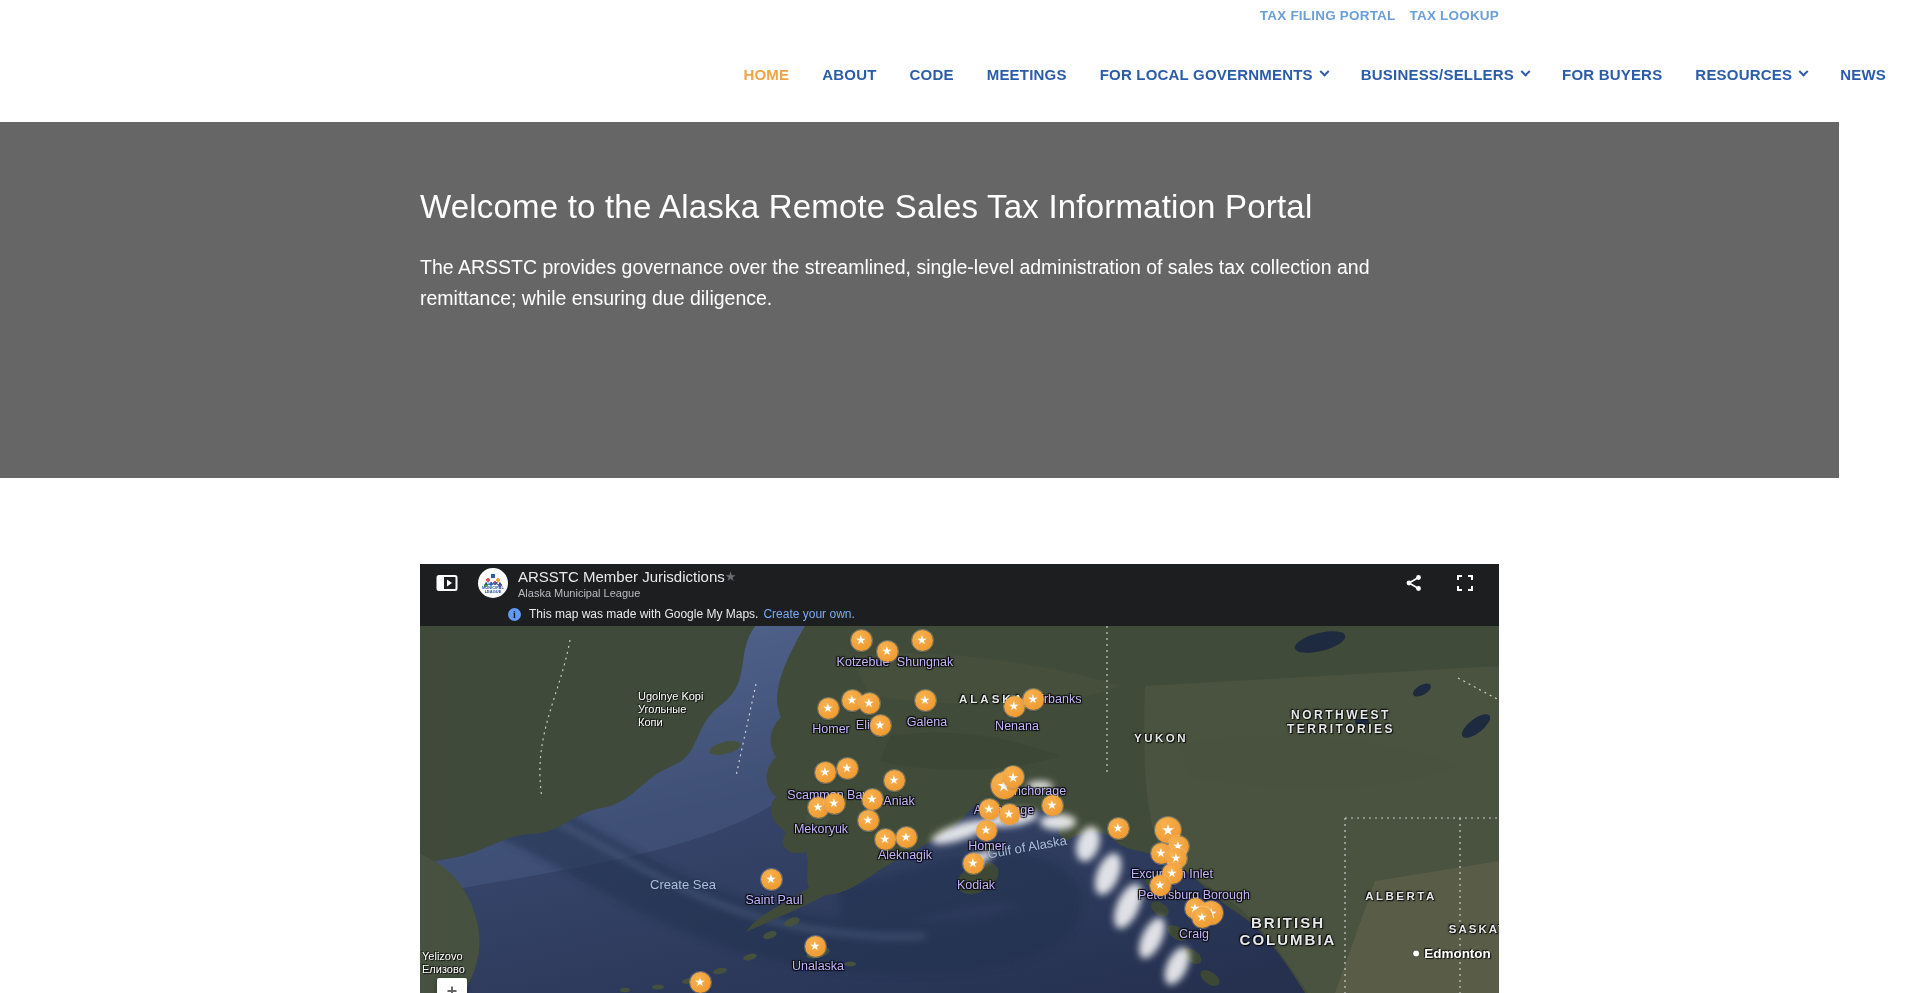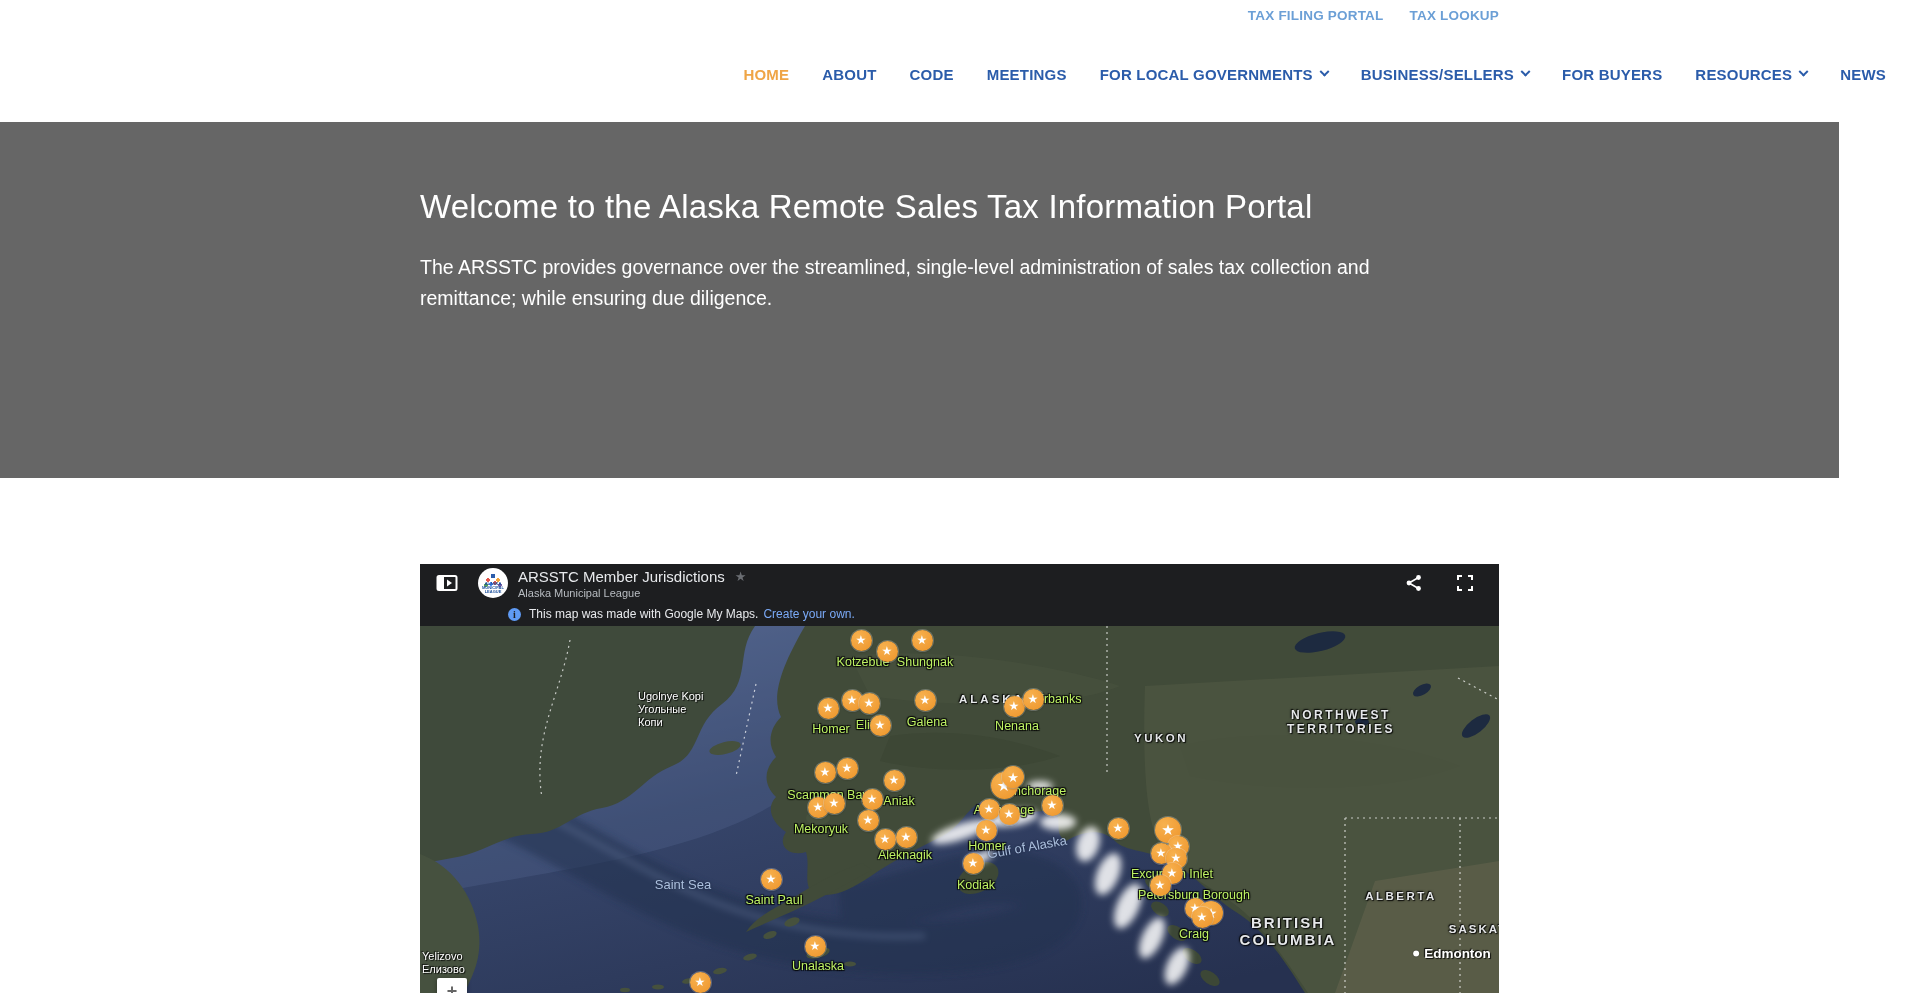--- a/index.html
+++ b/index.html
@@ -7,21 +7,21 @@
     font-family:"Liberation Sans", sans-serif; }
   .stage { position:relative; width:1920px; height:993px; background:#fff; }
 
   
   .site-header { position:absolute; left:0; top:0; width:1920px; height:122px; background:#ffffff; z-index:20; }
   .logo-wrap { position:absolute; left:34px; top:4px; width:260px; height:152px; z-index:30; }
   .logo-text { position:absolute; left:70px; top:44px; font-weight:800; font-size:19.5px;
     letter-spacing:0px; line-height:26px; transform:scaleX(.9); transform-origin:left top; white-space:nowrap; }
   .lt-blue { color:#1c4f9c; } .lt-orange { color:#f2a33c; }
 
-  .utility-nav { position:absolute; top:8px; right:421px; display:flex; gap:26px; z-index:25; }
+  .utility-nav { position:absolute; top:8px; right:421px; display:flex; gap:14px; z-index:25; }
   .utility-link { color:#6b9fd6; font-size:13.5px; font-weight:700; letter-spacing:.2px; text-decoration:none; cursor:pointer; white-space:nowrap; }
 
   .main-nav { position:absolute; top:66px; right:34px; display:flex; gap:33px; align-items:center; z-index:25; }
   .nav-item { display:flex; align-items:center; gap:8px; color:#2b5caa; font-size:15px; font-weight:700;
     letter-spacing:.2px; text-decoration:none; cursor:pointer; white-space:nowrap; }
   .nav-item.active { color:#efa546; }
   .chev { width:7px; height:7px; border-right:2px solid #2b5caa; border-bottom:2px solid #2b5caa;
     transform:rotate(45deg) translate(-2px,-2px); display:inline-block; }
 
   
@@ -39,41 +39,41 @@
     background-image:
       radial-gradient(circle 2.5px at 15px 8px, #2b5caa 98%, transparent),
       radial-gradient(circle 2px at 10px 12px, #e2574c 98%, transparent),
       radial-gradient(circle 2px at 20px 12px, #f2a33c 98%, transparent),
       radial-gradient(circle 2px at 8px 17px, #5aa05a 98%, transparent),
       radial-gradient(circle 2px at 22px 17px, #7b5ea7 98%, transparent),
       radial-gradient(circle 1.8px at 13px 16px, #4d90fe 98%, transparent),
       radial-gradient(circle 1.8px at 17px 15px, #e2574c 98%, transparent); }
   .mh-avatar .av-cap { position:absolute; left:0; bottom:4px; width:100%; font-size:4px; line-height:4px; color:#1c4f9c; text-align:center; font-weight:700; }
   .mh-titles { margin-left:10px; display:flex; flex-direction:column; justify-content:center; min-width:0; }
-  .mh-title-row { display:flex; align-items:center; gap:10px; }
+  .mh-title-row { display:flex; align-items:center; }
   .mh-title { color:#e8eaed; font-size:15px; font-weight:500; white-space:nowrap; }
   .mh-star { color:#6b6e73; font-size:13px; cursor:pointer; }
   .mh-owner { color:#b9bdc2; font-size:11px; margin-top:2px; }
   .mh-actions { margin-left:auto; display:flex; align-items:center; gap:34px; padding-right:26px; }
   .mh-actions svg { cursor:pointer; display:block; }
 
   .map-attribution { position:absolute; left:0; top:38px; width:1079px; height:24px; background:#1d1e20; display:flex; align-items:center; }
   .attr-info { margin-left:88px; width:13px; height:13px; border-radius:50%; background:#5f9bf5; color:#1d1e20; font-size:10px; font-weight:700;
     display:flex; align-items:center; justify-content:center; font-family:"Liberation Serif", serif; flex:0 0 auto; }
   .attr-text { margin-left:8px; color:#e8eaed; font-size:12px; white-space:nowrap; }
   .attr-link { margin-left:5px; color:#7baaf7; font-size:12px; cursor:pointer; white-space:nowrap; }
 
   .map-canvas { position:absolute; left:0; top:62px; width:1079px; height:367px; overflow:hidden; }
   .map-canvas svg.terrain { position:absolute; left:0; top:0; }
 
   .layer { position:absolute; left:0; top:0; width:1079px; height:367px; }
   .marker { position:absolute; border-radius:50%; background:radial-gradient(circle at 35% 30%, #f7b14e 0%, #f2a13b 55%, #ec9527 100%);
     color:#ffffff; display:flex; align-items:center; justify-content:center; cursor:pointer; z-index:4;
     box-shadow:0 0 0 1px rgba(255,255,255,.25), 0 1px 2px rgba(0,0,0,.35); }
-  .place-label { position:absolute; transform:translate(-50%,-50%); color:#bef264; font-size:12.5px; font-weight:500; white-space:pre-line; text-align:left; z-index:3;
+  .place-label { position:absolute; transform:translate(-50%,-50%); color:#c4b5fd; font-size:12.5px; font-weight:500; white-space:pre-line; text-align:left; z-index:3;
     text-shadow:-1px -1px 1px rgba(0,0,0,.85), 1px -1px 1px rgba(0,0,0,.85), -1px 1px 1px rgba(0,0,0,.85), 1px 1px 1px rgba(0,0,0,.85); }
   .region-label { position:absolute; transform:translate(-50%,-50%); color:#e6e8ea; font-weight:700; white-space:pre-line; text-align:center; z-index:2;
     text-shadow:-1px -1px 1px rgba(0,0,0,.8), 1px 1px 1px rgba(0,0,0,.8), 0 0 3px rgba(0,0,0,.8); }
   .water-label { position:absolute; transform:translate(-50%,-50%); color:#acc0de; font-weight:400; z-index:2; white-space:nowrap;
     text-shadow:0 0 2px rgba(10,20,40,.6); }
   .city-label { position:absolute; transform:translate(-50%,-50%); color:#ffffff; font-size:13.5px; font-weight:700; white-space:nowrap; z-index:3;
     text-shadow:-1px -1px 1px rgba(0,0,0,.85), 1px 1px 1px rgba(0,0,0,.85); display:flex; align-items:center; gap:5px; }
   .city-label .dot { width:6px; height:6px; border-radius:50%; background:#fff; box-shadow:0 0 1px #000; display:inline-block; }
   .small-label { position:absolute; color:#ffffff; font-size:11px; font-weight:500; line-height:13px; white-space:pre-line; z-index:2;
     text-shadow:-1px -1px 1px rgba(0,0,0,.85), 1px 1px 1px rgba(0,0,0,.85); }
@@ -293,21 +293,21 @@
           <div class="place-label" style="left: 774px; top: 269px;">Petersburg Borough</div>
           <div class="place-label" style="left: 774px; top: 308px;">Craig</div>
           <div class="region-label" style="left: 572px; top: 73px; font-size: 11.5px; letter-spacing: 3px;">ALASKA</div>
           <div class="region-label" style="left: 741px; top: 112px; font-size: 11.5px; letter-spacing: 2.5px;">YUKON</div>
           <div class="region-label" style="left: 921px; top: 96px; font-size: 12px; letter-spacing: 2.5px;">NORTHWEST
 TERRITORIES</div>
           <div class="region-label" style="left: 868px; top: 305px; font-size: 15px; letter-spacing: 2px;">BRITISH
 COLUMBIA</div>
           <div class="region-label" style="left: 981px; top: 270px; font-size: 11.5px; letter-spacing: 2.5px;">ALBERTA</div>
           <div class="region-label" style="left: 1058px; top: 303px; font-size: 11.5px; letter-spacing: 2px;">SASKAT</div>
-          <div class="water-label" style="left: 263px; top: 258px; font-size: 13px;">Saint Sea</div>
+          <div class="water-label" style="left: 263px; top: 258px; font-size: 13px;">Create Sea</div>
           <div class="water-label" style="left: 607px; top: 221px; font-size: 13px; transform: translate(-50%, -50%) rotate(-10deg);">Gulf of Alaska</div>
           <div class="city-label" style="left: 1032px; top: 327px;">
             <span class="dot"></span>
             <span>Edmonton</span>
           </div>
           <div class="small-label" style="left: 218px; top: 64px;">Ugolnye Kopi
 Угольные
 Копи</div>
           <div class="small-label" style="left: 2px; top: 324px;">Yelizovo
 Елизово</div>

